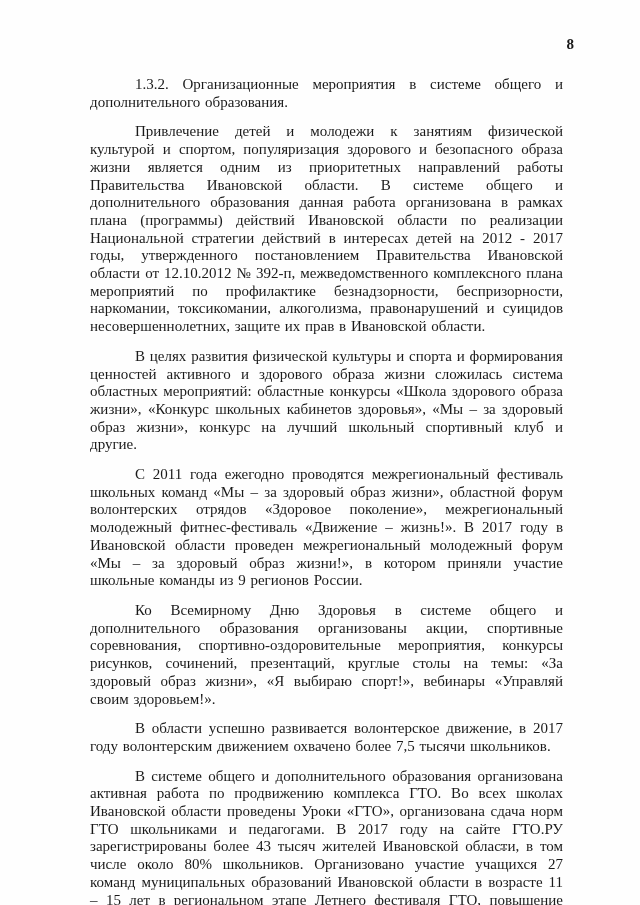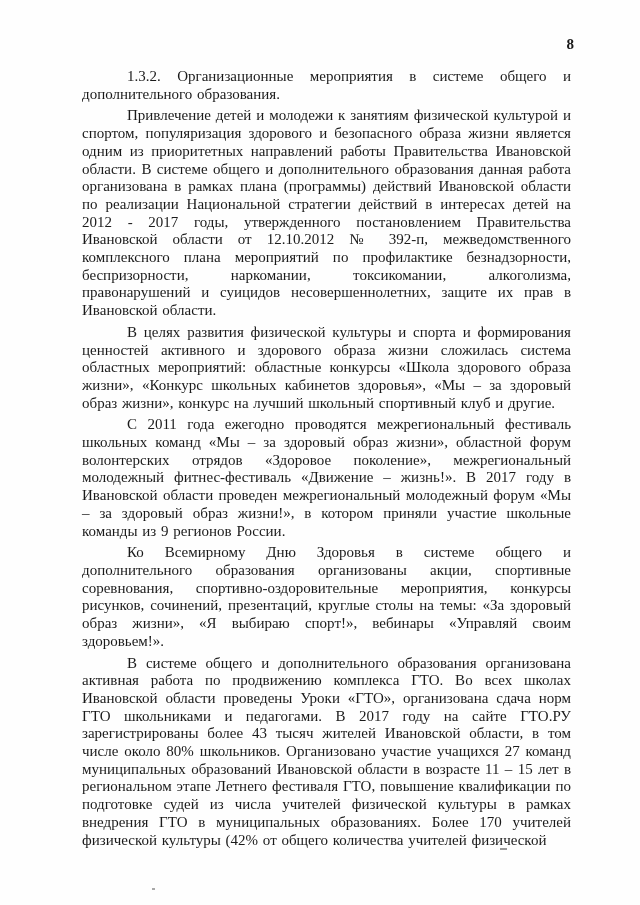--- a/index.html
+++ b/index.html
@@ -28,21 +28,21 @@
     position: absolute;
     top: 64px;
     left: 78px;
     width: 497px;
     font-size: 15px;
     line-height: 17.7px;
     text-align: justify;
     text-justify: inter-word;
   }
   .text-block p {
-    margin: 4px;
+    margin: 12px;
     padding: 0;
     text-indent: 45px;
     word-spacing: 1px;
   }
   .artifact-dash {
     position: absolute;
     left: 500px;
     top: 848px;
     width: 7px;
     height: 2px;
@@ -63,19 +63,20 @@
 <div class="page">
 
   <div class="page-number">8</div>
 
   <div class="text-block">
     <p>1.3.2. Организационные мероприятия в системе общего и дополнительного образования.</p>
     <p>Привлечение детей и молодежи к занятиям физической культурой и спортом, популяризация здорового и безопасного образа жизни является одним из приоритетных направлений работы Правительства Ивановской области. В системе общего и дополнительного образования данная работа организована в рамках плана (программы) действий Ивановской области по реализации Национальной стратегии действий в интересах детей на 2012 - 2017 годы, утвержденного постановлением Правительства Ивановской области от 12.10.2012 № 392-п, межведомственного комплексного плана мероприятий по профилактике безнадзорности, беспризорности, наркомании, токсикомании, алкоголизма, правонарушений и суицидов несовершеннолетних, защите их прав в Ивановской области.</p>
     <p>В целях развития физической культуры и спорта и формирования ценностей активного и здорового образа жизни сложилась система областных мероприятий: областные конкурсы «Школа здорового образа жизни», «Конкурс школьных кабинетов здоровья», «Мы – за здоровый образ жизни», конкурс на лучший школьный спортивный клуб и другие.</p>
     <p>С 2011 года ежегодно проводятся межрегиональный фестиваль школьных команд «Мы – за здоровый образ жизни», областной форум волонтерских отрядов «Здоровое поколение», межрегиональный молодежный фитнес-фестиваль «Движение – жизнь!». В 2017 году в Ивановской области проведен межрегиональный молодежный форум «Мы – за здоровый образ жизни!», в котором приняли участие школьные команды из 9 регионов России.</p>
     <p>Ко Всемирному Дню Здоровья в системе общего и дополнительного образования организованы акции, спортивные соревнования, спортивно-оздоровительные мероприятия, конкурсы рисунков, сочинений, презентаций, круглые столы на темы: «За здоровый образ жизни», «Я выбираю спорт!», вебинары «Управляй своим здоровьем!».</p>
+    <p>В области успешно развивается волонтерское движение, в 2017 году волонтерским движением охвачено более 7,5 тысячи школьников.</p>
     <p>В системе общего и дополнительного образования организована активная работа по продвижению комплекса ГТО. Во всех школах Ивановской области проведены Уроки «ГТО», организована сдача норм ГТО школьниками и педагогами. В 2017 году на сайте ГТО.РУ зарегистрированы более 43 тысяч жителей Ивановской области, в том числе около 80% школьников. Организовано участие учащихся 27 команд муниципальных образований Ивановской области в возрасте 11 – 15 лет в региональном этапе Летнего фестиваля ГТО, повышение квалификации по подготовке судей из числа учителей физической культуры в рамках внедрения ГТО в муниципальных образованиях. Более 170 учителей физической культуры (42% от общего количества учителей физической</p>
   </div>
 
   <div class="artifact-dash"></div>
   <div class="artifact-dot"></div>
 
 </div>
 
 </body></html>

